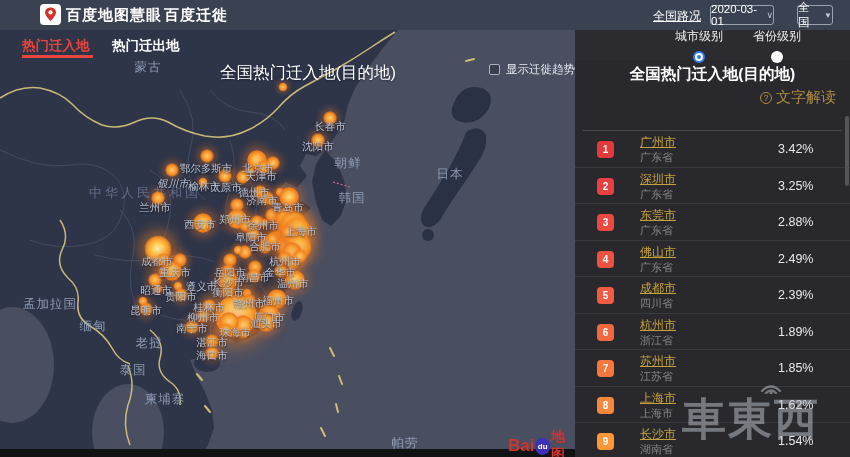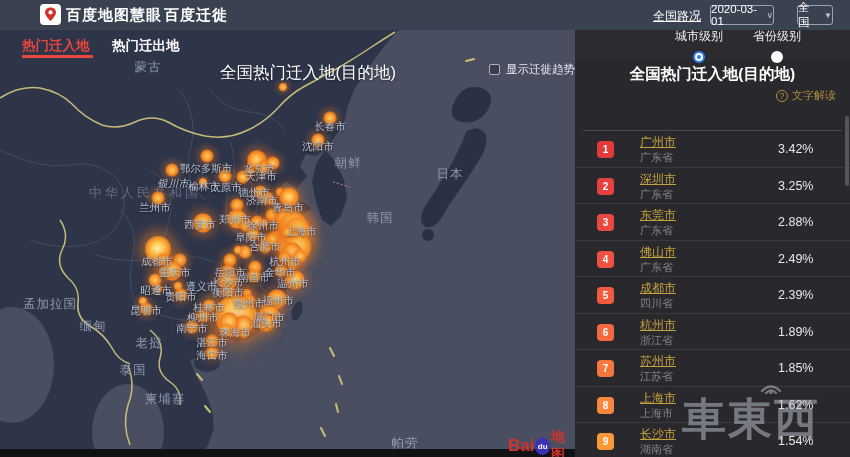--- a/index.html
+++ b/index.html
@@ -52,21 +52,21 @@
   .radio-item { display:flex; align-items:center; gap:6px; cursor:pointer;flex-direction:column; }
   .radio-item .rlbl { font-size:12px; color:#f0f0f2; }
   .radio-item.first { margin-left:100px; }
   .radio-item.second { margin-left:30px; }
   .radio-sel { width:12px; height:12px; border-radius:50%; background:#fff; border:2px solid #2f7df0; position:relative; }
   .radio-sel::after { content:""; position:absolute; left:2px; top:2px; width:4px; height:4px; border-radius:50%; background:#2f7df0; }
   .radio-un { width:12px; height:12px; border-radius:50%; background:#fff; }
   .panel-title { position:absolute; left:0; top:34px; width:275px; text-align:center; font-size:15.5px; font-weight:bold; color:#fff; }
   .explain { position:absolute; right:14px; top:58px; display:flex; align-items:center; gap:4px; cursor:pointer; }
   .explain .q { width:12px; height:12px; border:1px solid #b08c3e; border-radius:50%; color:#b08c3e; font-size:9px; display:flex; align-items:center; justify-content:center; }
-  .explain .t { font-size:11px; color:#b08c3e; }
+  .explain .t { font-size:15px; color:#b08c3e; }
   .thead { position:absolute; left:0; top:78px; width:275px; height:20px; }
   .thead .c1 { position:absolute; left:43px; font-size:12.5px; font-weight:bold; color:#fff; }
   .thead .c2 { position:absolute; left:228px; font-size:12.5px; font-weight:bold; color:#fff; }
   .thead-line { position:absolute; left:8px; top:100px; width:259px; height:1px; background:#4a4a4f; }
   .rows { position:absolute; left:0; top:101px; width:275px; height:326px; }
   .rrow { position:relative; width:275px; height:36.5px; border-bottom:1px solid #39393e; }
   .badge { position:absolute; left:22px; top:10px; width:17px; height:17px; border-radius:4px; color:#fff; font-size:10px; font-weight:bold; display:flex; align-items:center; justify-content:center; }
   .cityname { position:absolute; left:65px; top:3px; font-size:12px; color:#c5a23d; text-decoration:underline; cursor:pointer; }
   .provname { position:absolute; left:65px; top:19px; font-size:11px; color:#85868c; }
   .ratio { position:absolute; left:203px; top:11px; font-size:12.5px; color:#e8e8ea; }
@@ -164,37 +164,37 @@
     <div class="trend-box">
       <span class="cb"></span>
       <span class="lbl">显示迁徙趋势</span>
     </div>
 
     <div class="big-label" style="left:145px; top:163px;">中华人民共和国</div>
 
     <div id="country-labels">
         <span class="country-label" style="left: 148px; top: 37px;">蒙古</span>
         <span class="country-label" style="left: 348px; top: 133px;">朝鲜</span>
-        <span class="country-label" style="left: 352px; top: 188px; margin-left: 28px;">韩国</span>
+        <span class="country-label" style="left: 352px; top: 168px;">韩国</span>
         <span class="country-label" style="left: 450px; top: 144px;">日本</span>
         <span class="country-label" style="left: 149px; top: 313px;">老挝</span>
         <span class="country-label" style="left: 133px; top: 340px;">泰国</span>
         <span class="country-label" style="left: 165px; top: 369px;">柬埔寨</span>
         <span class="country-label" style="left: 93px; top: 296px;">缅甸</span>
         <span class="country-label" style="left: 50px; top: 274px;">孟加拉国</span>
         <span class="country-label" style="left: 405px; top: 413px;">帕劳</span>
       </div>
     <div id="city-labels">
         <span class="map-label" style="left: 330px; top: 97px;">长春市</span>
         <span class="map-label" style="left: 318px; top: 117px;">沈阳市</span>
         <span class="map-label" style="left: 206px; top: 139px;">鄂尔多斯市</span>
         <span class="map-label" style="left: 173px; top: 154px; font-style: italic;">银川市</span>
         <span class="map-label" style="left: 204px; top: 157px;">榆林市</span>
         <span class="map-label" style="left: 226px; top: 158px;">太原市</span>
-        <span class="map-label" style="left: 258px; top: 139px; font-style: italic;">北京市</span>
+        <span class="map-label" style="left: 258px; top: 139px;">北京市</span>
         <span class="map-label" style="left: 261px; top: 147px;">天津市</span>
         <span class="map-label" style="left: 254px; top: 163px;">德州市</span>
         <span class="map-label" style="left: 262px; top: 171px;">济南市</span>
         <span class="map-label" style="left: 288px; top: 178px;">青岛市</span>
         <span class="map-label" style="left: 235px; top: 190px;">郑州市</span>
         <span class="map-label" style="left: 200px; top: 195px;">西安市</span>
         <span class="map-label" style="left: 263px; top: 196px;">徐州市</span>
         <span class="map-label" style="left: 251px; top: 208px;">阜阳市</span>
         <span class="map-label" style="left: 265px; top: 217px;">合肥市</span>
         <span class="map-label" style="left: 155px; top: 178px;">兰州市</span>

